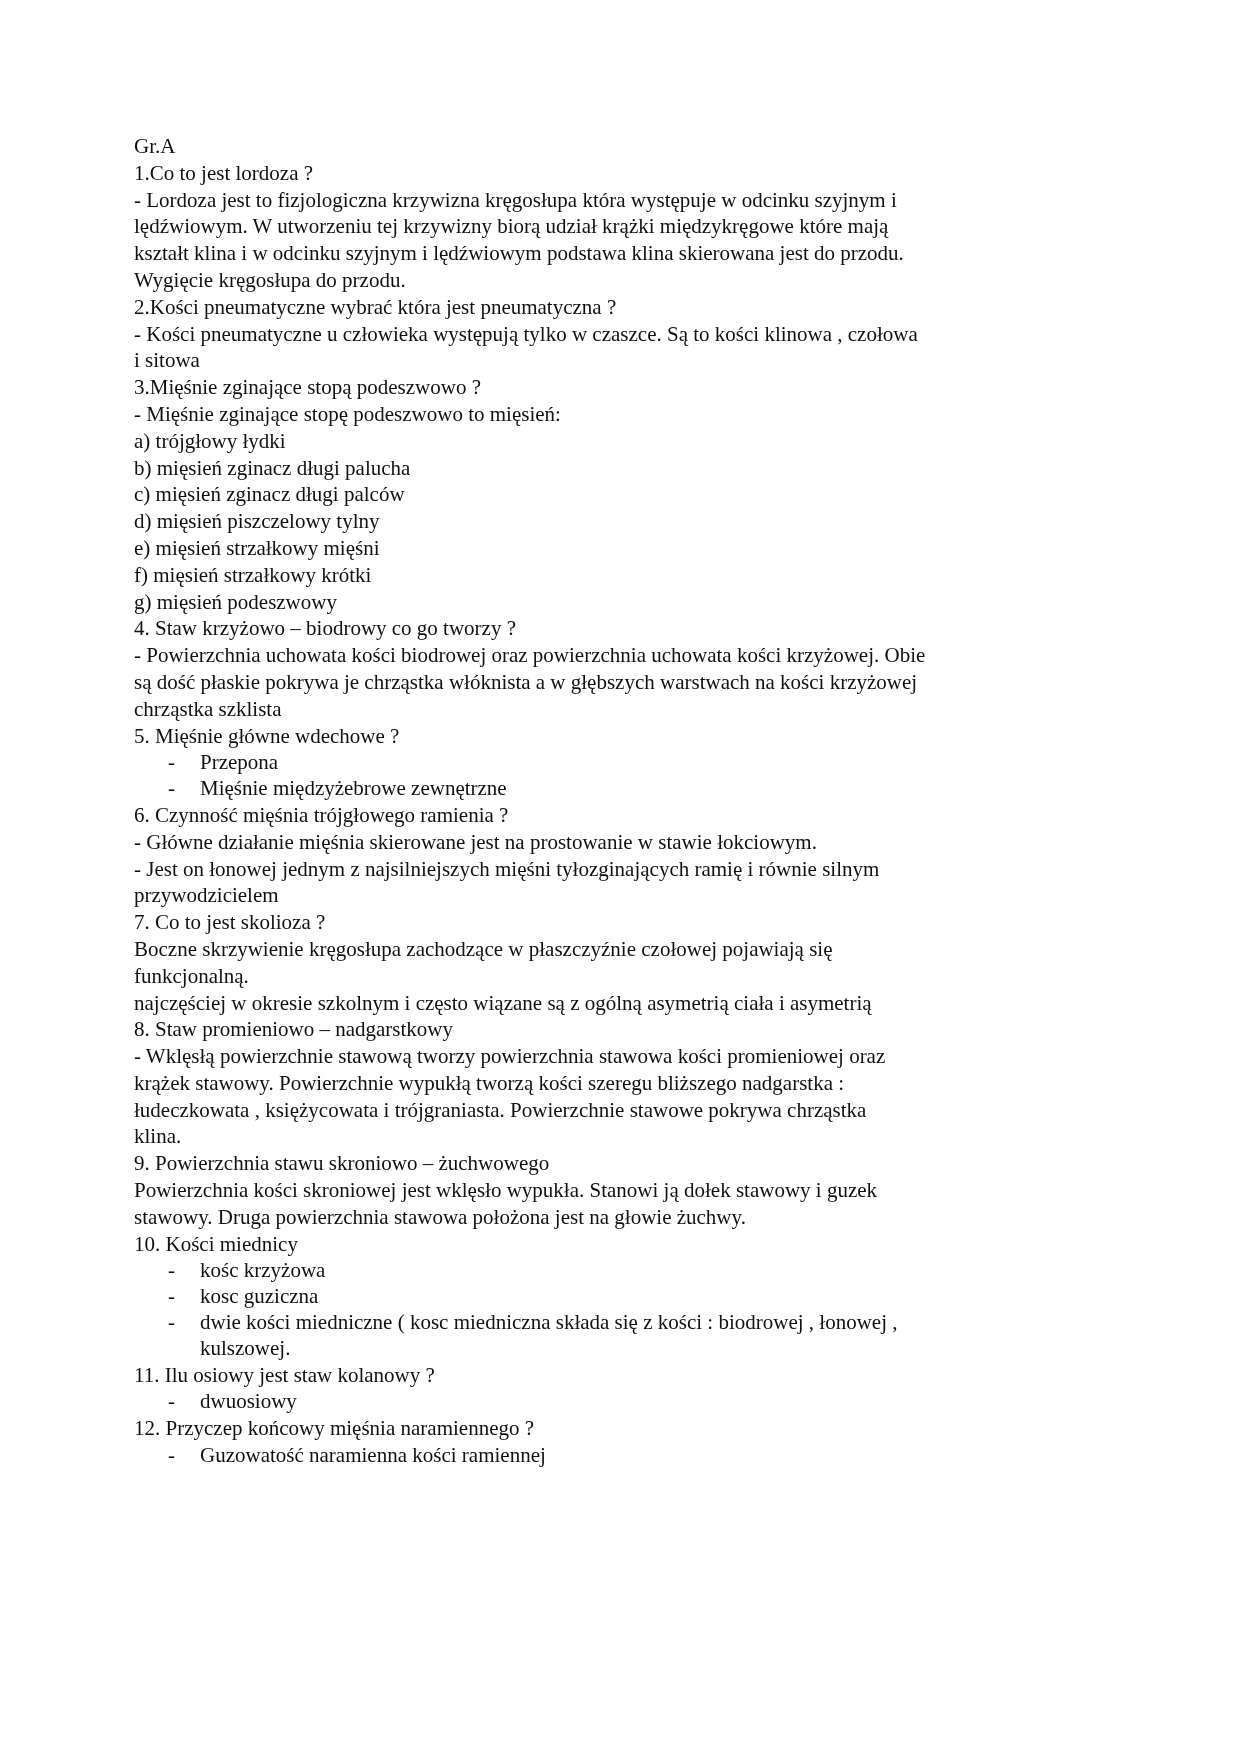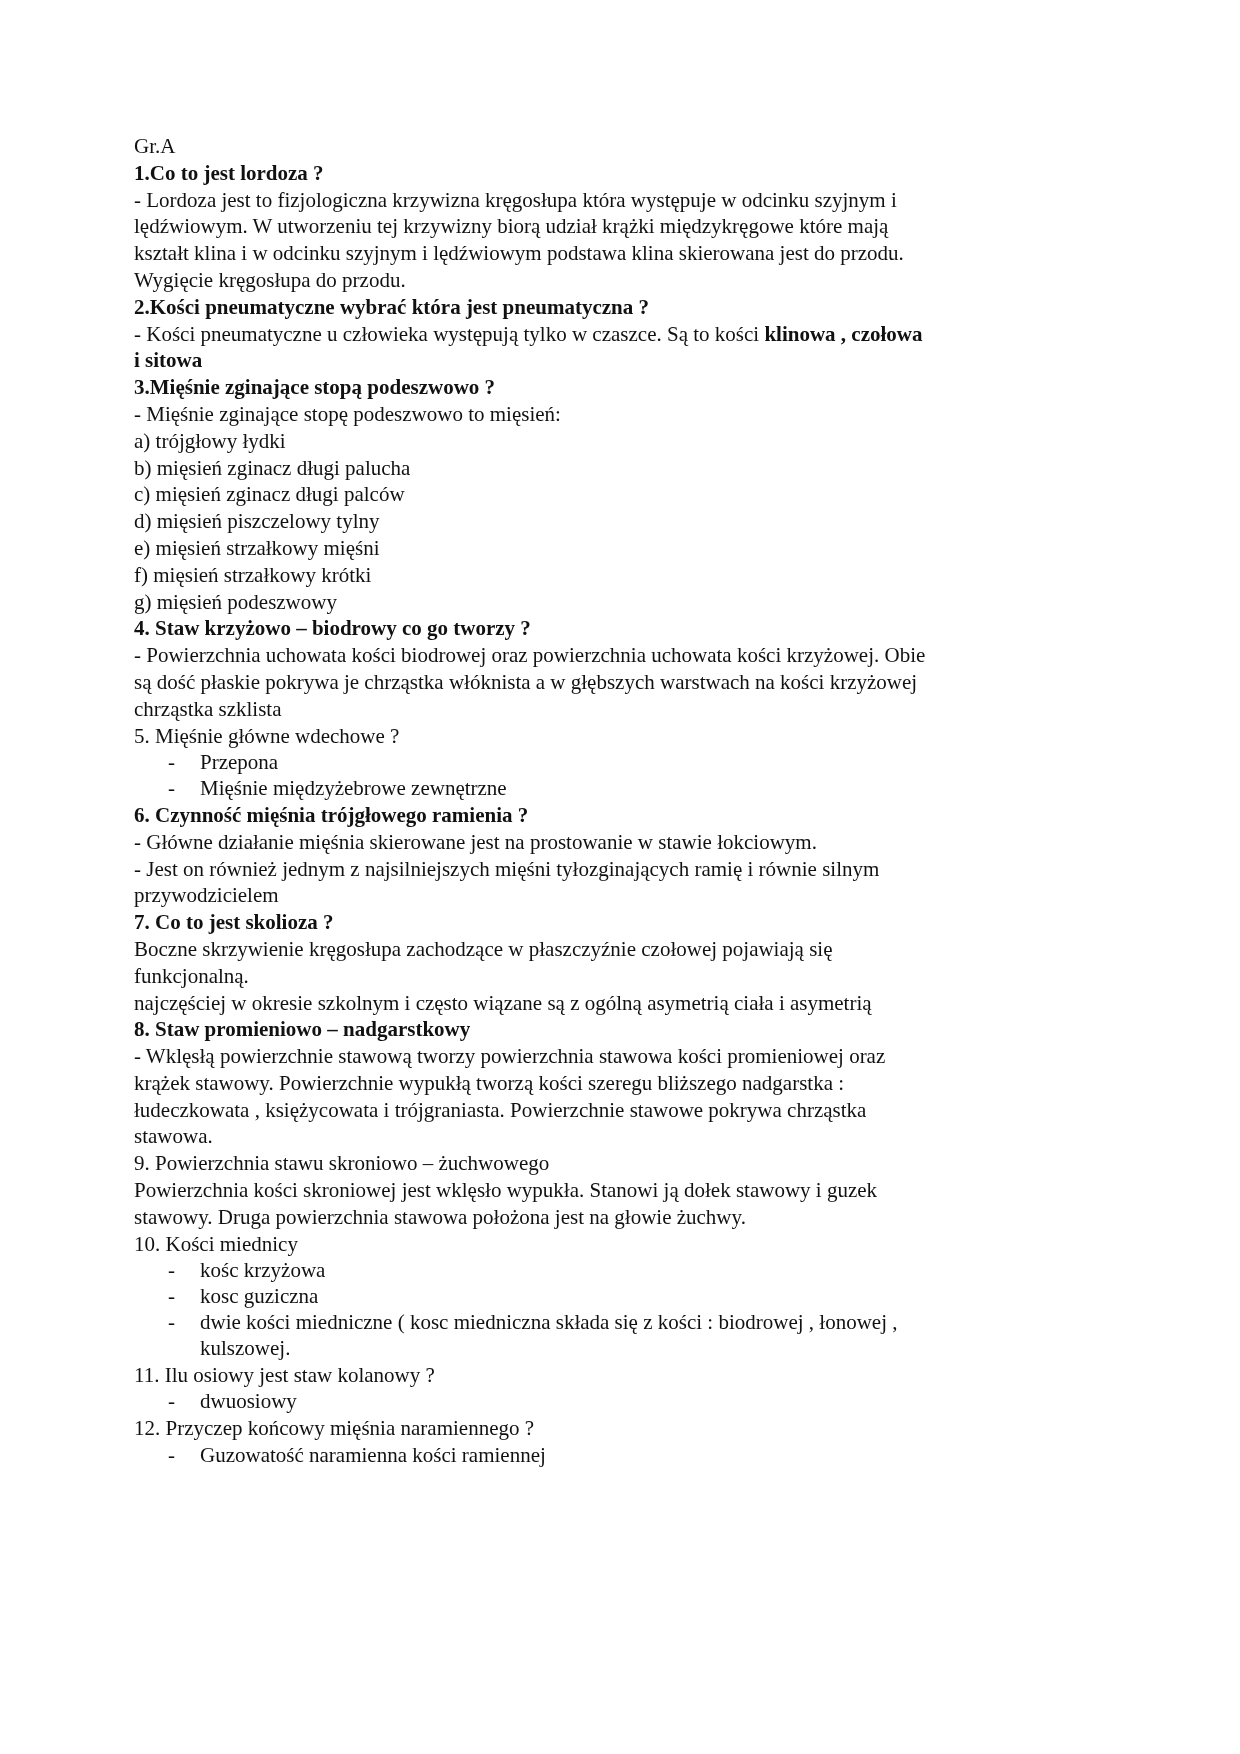--- a/index.html
+++ b/index.html
@@ -8,21 +8,21 @@
       position: absolute;
       left: 133px;
       top: 133px;
       width: 960px;
       font-family: "Liberation Serif", "DejaVu Serif", serif;
       font-size: 21px;
       line-height: 25.8px;
       color: #111111;
     }
     .line { white-space: nowrap; margin: 1px; }
-    .b { font-weight: bold; }
+    .b { font-weight: normal; }
     .bullet { position: relative; padding-left: 67px; white-space: normal; }
     .bullet .dash { position: absolute; left: 35px; top: 0; }
   </style>
 </head>
 <body>
 
 <div class="page">
   <p class="line">Gr.A</p>
 
   <p class="line b">1.Co to jest lordoza ?</p>
@@ -49,33 +49,33 @@
   <p class="line">- Powierzchnia uchowata kości biodrowej oraz powierzchnia uchowata kości krzyżowej. Obie</p>
   <p class="line">są dość płaskie pokrywa je chrząstka włóknista a w głębszych warstwach na kości krzyżowej</p>
   <p class="line">chrząstka szklista</p>
 
   <p class="line">5. Mięśnie główne wdechowe ?</p>
   <div class="bullet"><span class="dash">-</span><span>Przepona</span></div>
   <div class="bullet"><span class="dash">-</span><span>Mięśnie międzyżebrowe zewnętrzne</span></div>
 
   <p class="line b">6. Czynność mięśnia trójgłowego ramienia ?</p>
   <p class="line">- Główne działanie mięśnia skierowane jest na prostowanie w stawie łokciowym.</p>
-  <p class="line">- Jest on również jednym z najsilniejszych mięśni tyłozginających ramię i równie silnym</p>
+  <p class="line">- Jest on łonowej jednym z najsilniejszych mięśni tyłozginających ramię i równie silnym</p>
   <p class="line">przywodzicielem</p>
 
   <p class="line b">7. Co to jest skolioza ?</p>
   <p class="line">Boczne skrzywienie kręgosłupa zachodzące w płaszczyźnie czołowej pojawiają się</p>
   <p class="line">funkcjonalną.</p>
   <p class="line">najczęściej w okresie szkolnym i często wiązane są z ogólną asymetrią ciała i asymetrią</p>
 
   <p class="line b">8. Staw promieniowo – nadgarstkowy</p>
   <p class="line">- Wklęsłą powierzchnie stawową tworzy powierzchnia stawowa kości promieniowej oraz</p>
   <p class="line">krążek stawowy. Powierzchnie wypukłą tworzą kości szeregu bliższego nadgarstka :</p>
   <p class="line">łudeczkowata , księżycowata i trójgraniasta. Powierzchnie stawowe pokrywa chrząstka</p>
-  <p class="line">stawowa.</p>
+  <p class="line">klina.</p>
 
   <p class="line">9. Powierzchnia stawu skroniowo – żuchwowego</p>
   <p class="line">Powierzchnia kości skroniowej jest wklęsło wypukła. Stanowi ją dołek stawowy i guzek</p>
   <p class="line">stawowy. Druga powierzchnia stawowa położona jest na głowie żuchwy.</p>
 
   <p class="line">10. Kości miednicy</p>
   <div class="bullet"><span class="dash">-</span><span>kośc krzyżowa</span></div>
   <div class="bullet"><span class="dash">-</span><span>kosc guziczna</span></div>
   <div class="bullet" style="width:780px"><span class="dash">-</span><span>dwie kości miedniczne ( kosc miedniczna składa się z kości : biodrowej , łonowej , kulszowej.</span></div>
 

